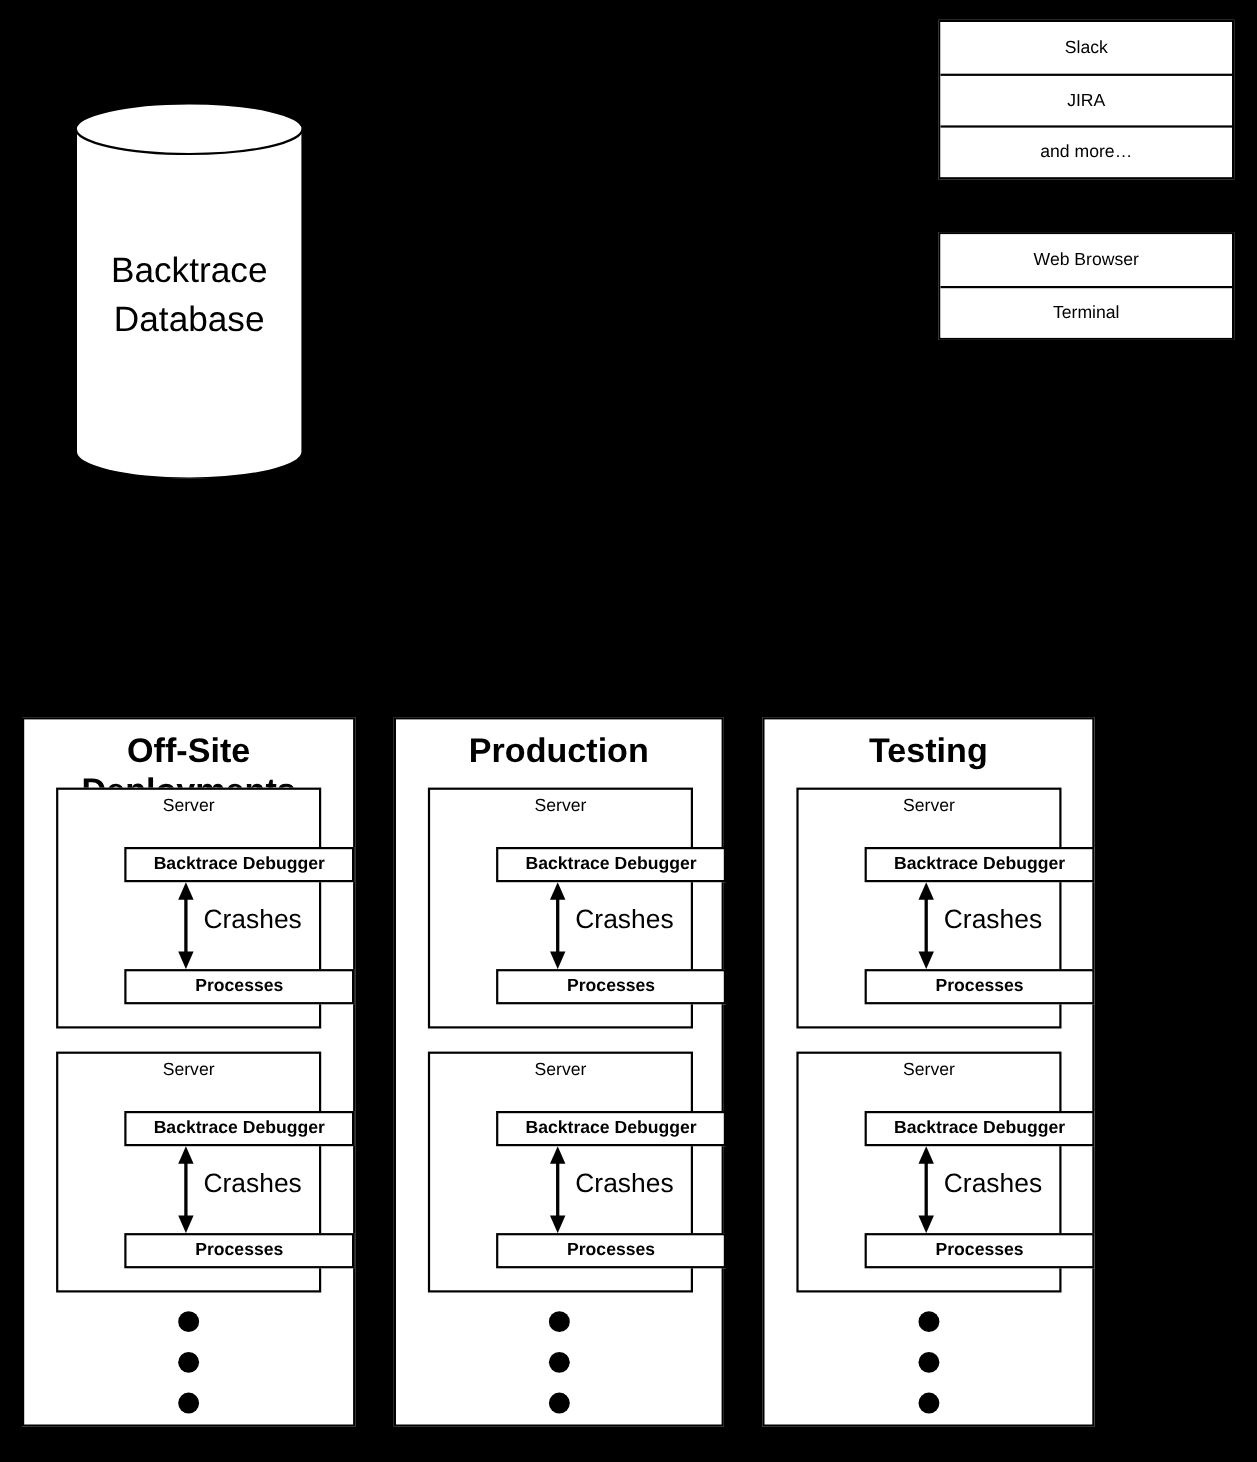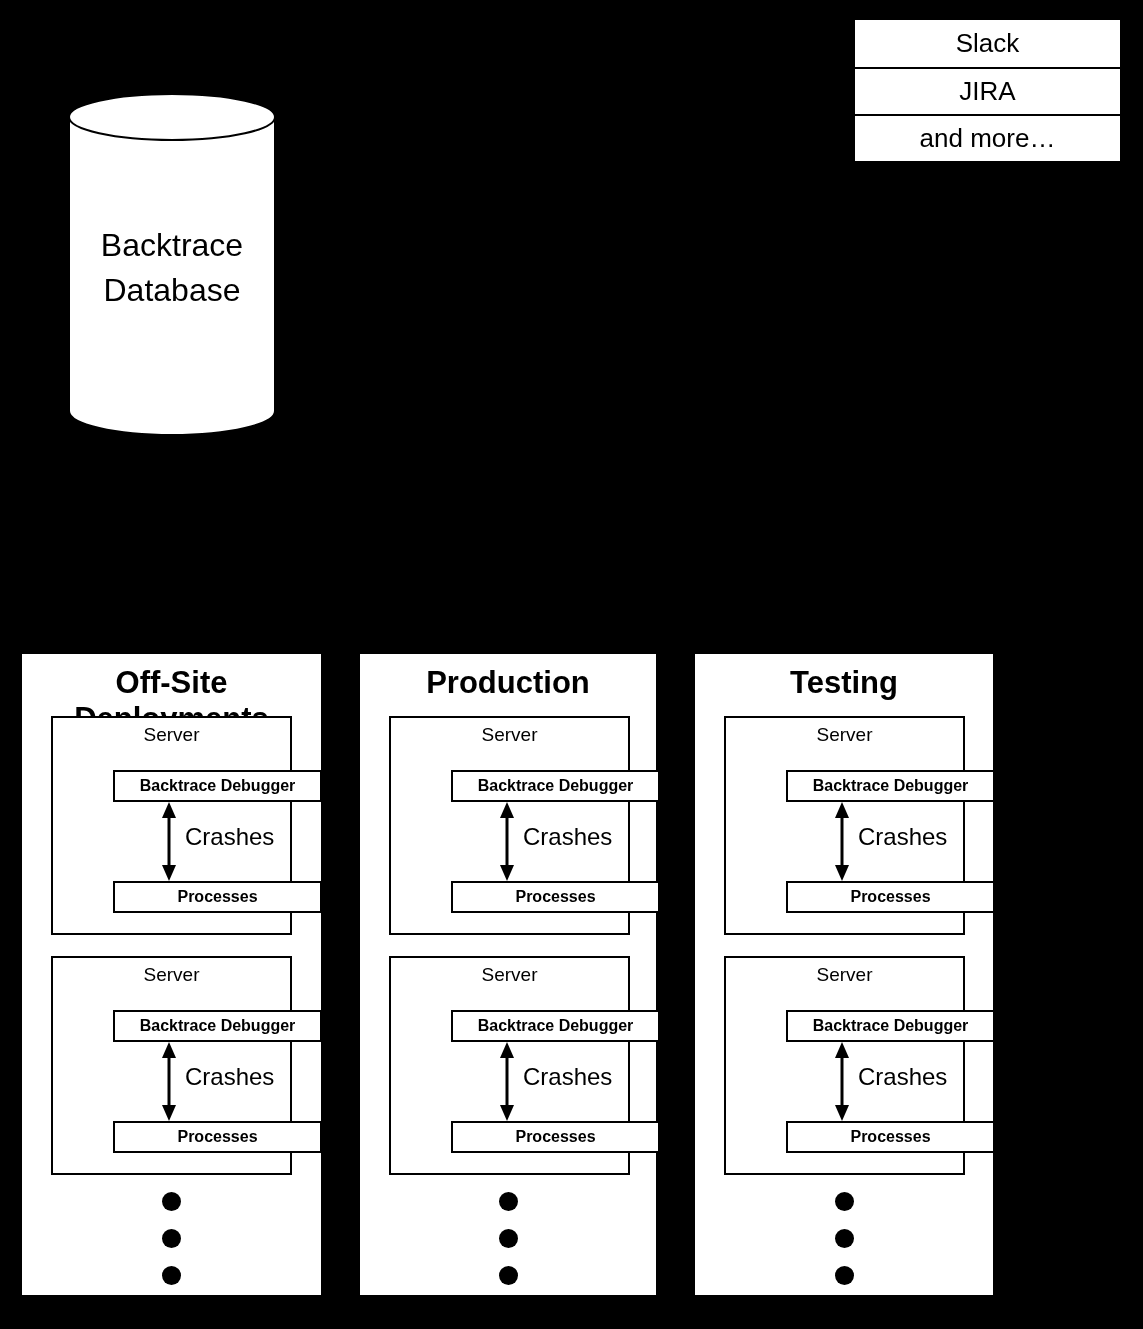--- a/index.html
+++ b/index.html
@@ -57,21 +57,21 @@
     border: 2px solid #000000;
     box-sizing: border-box;
   }
   .stack-row {
     box-sizing: border-box;
     width: 100%;
     display: flex;
     align-items: center;
     justify-content: center;
     color: #000000;
-    font-size: 26px;
+    font-size: 16px;
     font-family: "Liberation Sans", sans-serif;
     background: #ffffff;
   }
   .stack-row + .stack-row {
     border-top: 2px solid #000000;
   }
 
   #stack-tools { left: 853px; top: 18px; width: 269px; }
   #stack-tools .stack-row { height: 47px; }
 
@@ -119,21 +119,21 @@
   .env-panel .server-box.sb-0 { top: 62px; }
   .env-panel .server-box.sb-1 { top: 302px; }
 
   .server-title {
     position: absolute;
     left: 0;
     top: 6px;
     width: 100%;
     text-align: center;
     color: #000000;
-    font-size: 19px;
+    font-size: 16px;
     font-family: "Liberation Sans", sans-serif;
   }
 
   .inner-box {
     position: absolute;
     left: 16px;
     width: 209px;
     height: 32px;
     border: 2px solid #000000;
     box-sizing: border-box;
@@ -209,20 +209,28 @@
       <span>Slack</span>
     </div>
     <div class="stack-row">
       <span>JIRA</span>
     </div>
     <div class="stack-row">
       <span>and more…</span>
     </div>
   </div>
 
+  <div class="stack" id="stack-clients">
+    <div class="stack-row">
+      <span>Web Browser</span>
+    </div>
+    <div class="stack-row">
+      <span>Terminal</span>
+    </div>
+  </div>
 
 
   <div class="env-panel" id="env-panel-0">
     <div class="env-title">Off-Site Deployments</div>
 
     <div class="server-box sb-0">
       <div class="server-title">Server</div>
       <div class="inner-box debugger-box">
         <span>Backtrace Debugger</span>
       </div>

